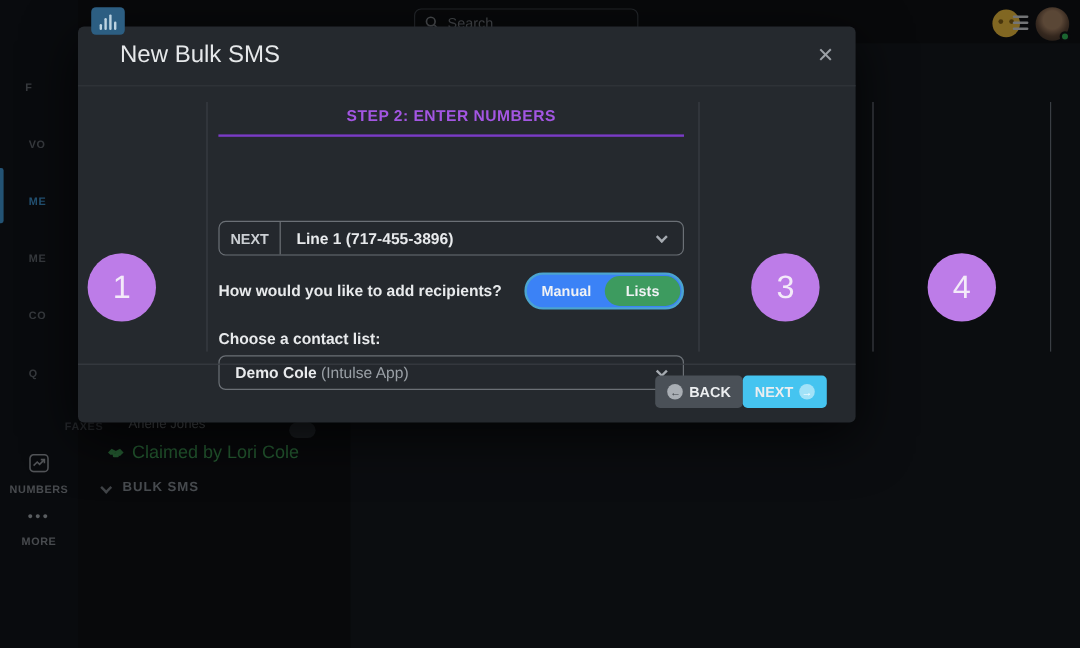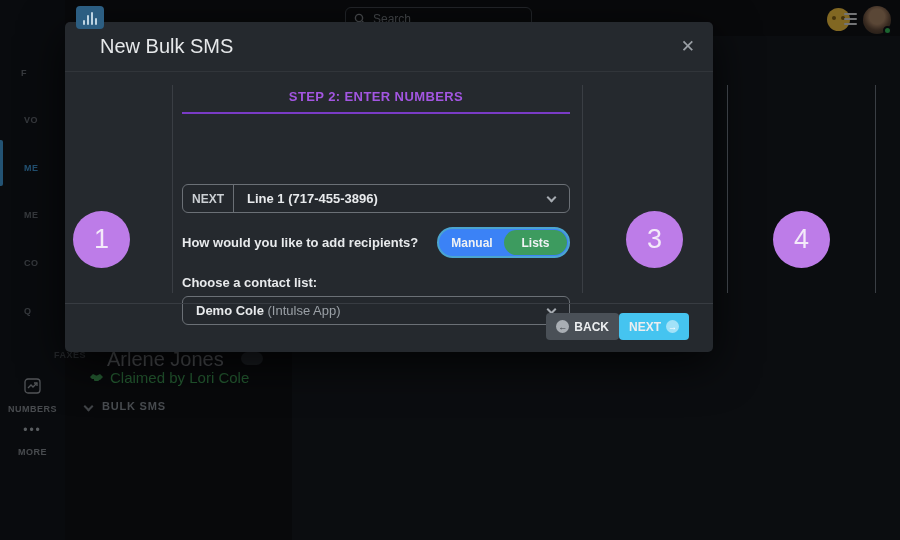--- a/index.html
+++ b/index.html
@@ -37,21 +37,21 @@
   .frag-5 { left:24px; top:306px; }
   .frag-6 { left:6px; top:350px; color:#43484e;margin-left:48px; }
   .active-bar { position:absolute; left:0; top:140px; width:3px; height:46px; background:#3d8fc9; border-radius:0 2px 2px 0; }
 
   .reports-item { position:absolute; left:0; top:378px; width:65px; text-align:center; color:#7d8288; }
   .reports-item svg { display:block; margin:0 auto 4px; }
   .reports-label, .more-label { font-size:9px; font-weight:bold; letter-spacing:.5px; }
   .more-item { position:absolute; left:0; top:425px; width:65px; text-align:center; color:#7d8288; }
   .more-dots { font-size:12px; letter-spacing:2px; color:#9aa0a6; line-height:10px; margin-bottom:6px; }
 
-  .bg-contact-name { position:absolute; left:107px; top:348px; font-size:20px; color:#83888e;text-align:center; }
+  .bg-contact-name { position:absolute; left:107px; top:348px; font-size:11px; color:#83888e;text-align:center; }
   .bg-badge { position:absolute; left:241px; top:352px; width:22px; height:13px; border-radius:7px; background:#2e3339; }
   .bg-claimed { position:absolute; left:89px; top:369px; display:flex; align-items:center; gap:6px; color:#3f9e55; font-size:15px; }
   .bg-section { position:absolute; left:85px; top:400px; display:flex; align-items:center; gap:10px; color:#7d838a; }
   .bg-section .label { font-size:11px; font-weight:bold; letter-spacing:.8px; }
   .chev { width:7px; height:7px; border-right:2px solid #a6abb1; border-bottom:2px solid #a6abb1; transform:rotate(45deg); display:inline-block; }
   .chev.dim { border-color:#70767c; }
 
   
   .backdrop { position:absolute; inset:0; background:rgba(0,0,0,0.42); z-index:5; }
 

